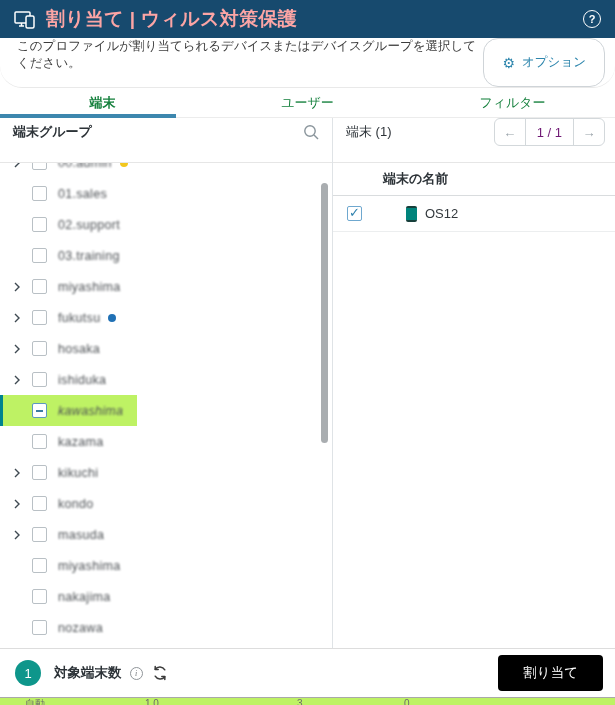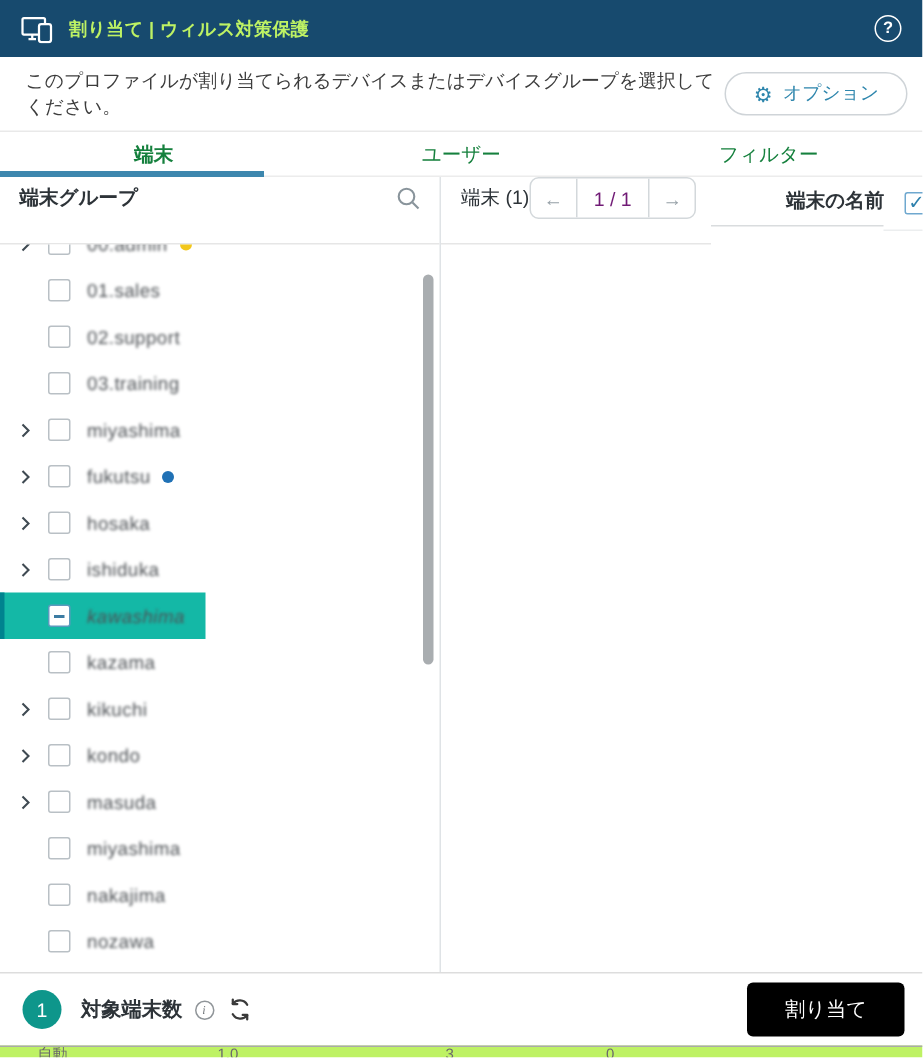--- a/index.html
+++ b/index.html
@@ -6,58 +6,58 @@
   html,body { margin:0; padding:0; }
   body {
     width:615px; height:705px; overflow:hidden; background:#fff;
     font-family:"Liberation Sans","DejaVu Sans",sans-serif; color:#333;
   }
   .modal { width:615px; height:697px; background:#fff; display:flex; flex-direction:column; }
 
   
   .titlebar { height:38px; background:#174a6e; display:flex; align-items:center; padding:0 14px; flex:0 0 auto; }
   .titlebar .dev-ico { margin-right:10px; display:flex; }
-  .titlebar .title { color:#bef264; font-size:12px; font-weight:bold; letter-spacing:.3px; }
+  .titlebar .title { color:#fca5a5; font-size:19px; font-weight:bold; letter-spacing:.3px; }
   .titlebar .spacer { flex:1; }
   .help-ico { width:18px; height:18px; border:1.6px solid #fff; border-radius:50%;
     color:#fff; font-size:11px; font-weight:bold; display:flex; align-items:center; justify-content:center; cursor:pointer; }
 
   
-  .subheader { height:50px; display:flex; align-items:center; padding:0 10px 0 17px; border-bottom:1px solid #e9e9e9; flex:0 0 auto; }
+  .subheader { height:50px; display:flex; padding:0 10px 0 17px; border-bottom:1px solid #e9e9e9; flex:0 0 auto;border-radius:22px; }
   .instruction { font-size:12.5px; color:#3c3c3c; flex:1; }
   .options-btn { display:inline-flex; align-items:center; gap:7px; border:1px solid #cfd4d8; border-radius:15px;
     padding:5px 18px; color:#2e86ad; font-size:12.5px; background:#fff; cursor:pointer; white-space:nowrap; }
   .gear { font-size:14px; line-height:1; color:#2e86ad; }
 
   
   .tabs { height:30px; display:flex; border-bottom:1px solid #ececec; flex:0 0 auto; }
   .tab { width:205px; display:flex; align-items:center; justify-content:center; font-size:13px; color:#15803d;
     position:relative; cursor:pointer; }
   .tab.active::after { content:""; position:absolute; left:0; bottom:-1px; width:176px; height:4px; background:#3d87ae; }
   .tab.active { font-weight:bold; }
 
   
   .content { flex:1; display:flex; min-height:0; }
   .left-panel { width:332px; position:relative; display:flex; flex-direction:column; }
-  .right-panel { flex:1; border-left:1px solid #dfe3e6; display:flex; flex-direction:row; }
+  .right-panel { flex:1; border-left:1px solid #dfe3e6; display:flex; flex-direction:column; }
   .panel-head { height:45px; display:flex; align-items:center; padding:0 10px 16px 13px; border-bottom:1px solid #e6e6e6; flex:0 0 auto; }
   .panel-title { font-size:13px; font-weight:bold; color:#2d3338; flex:1; }
   .search-btn { display:flex; cursor:pointer; padding:2px; }
 
   
   .pager { display:flex; align-items:stretch; border:1px solid #d3d8db; border-radius:6px; height:28px; overflow:hidden; }
   .pager .pcell { display:flex; align-items:center; justify-content:center; font-size:13px; }
   .pager .arrow { width:30px; color:#97a1a8; cursor:pointer; }
   .pager .pageno { padding:0 11px; color:#701a75; border-left:1px solid #d3d8db; border-right:1px solid #d3d8db; }
 
   
   .tree { flex:1; overflow:hidden; position:relative; padding-top:0; }
   .tree-row { height:31px; display:flex; align-items:center; width:fit-content; padding-right:14px; cursor:pointer; position:relative; }
   .tree-row.cut { margin-top:-16px; }
-  .tree-row.selected { background:#14b8a6;font-style:italic; }
+  .tree-row.selected { background:#bef264;font-style:italic; }
   .tree-row.selected::before { content:""; position:absolute; left:0; top:0; bottom:0; width:3px; background:#00838f; }
   .chev { width:20px; margin-left:12px; display:flex; align-items:center; }
   .cbx { width:15px; height:15px; border:1px solid #b9c0c5; border-radius:2px; background:#fff; margin-right:11px;
     position:relative; flex:0 0 auto; }
   .cbx.indet { border-color:#5d99bd; }
   .cbx.indet::after { content:""; position:absolute; left:3px; right:3px; top:6px; height:2px; background:#3c7ca3; }
   .cbx.checked { border-color:#6fa8cf; }
   .cbx.checked::after { content:"\2713"; position:absolute; left:1px; top:-2px; font-size:13px; color:#2e81ad; font-weight:bold; }
   .tree-label { font-size:12.5px; color:#4e5256; filter:blur(0.9px); letter-spacing:.3px; }
   .dot { width:8px; height:8px; border-radius:50%; margin-left:8px; flex:0 0 auto; }

